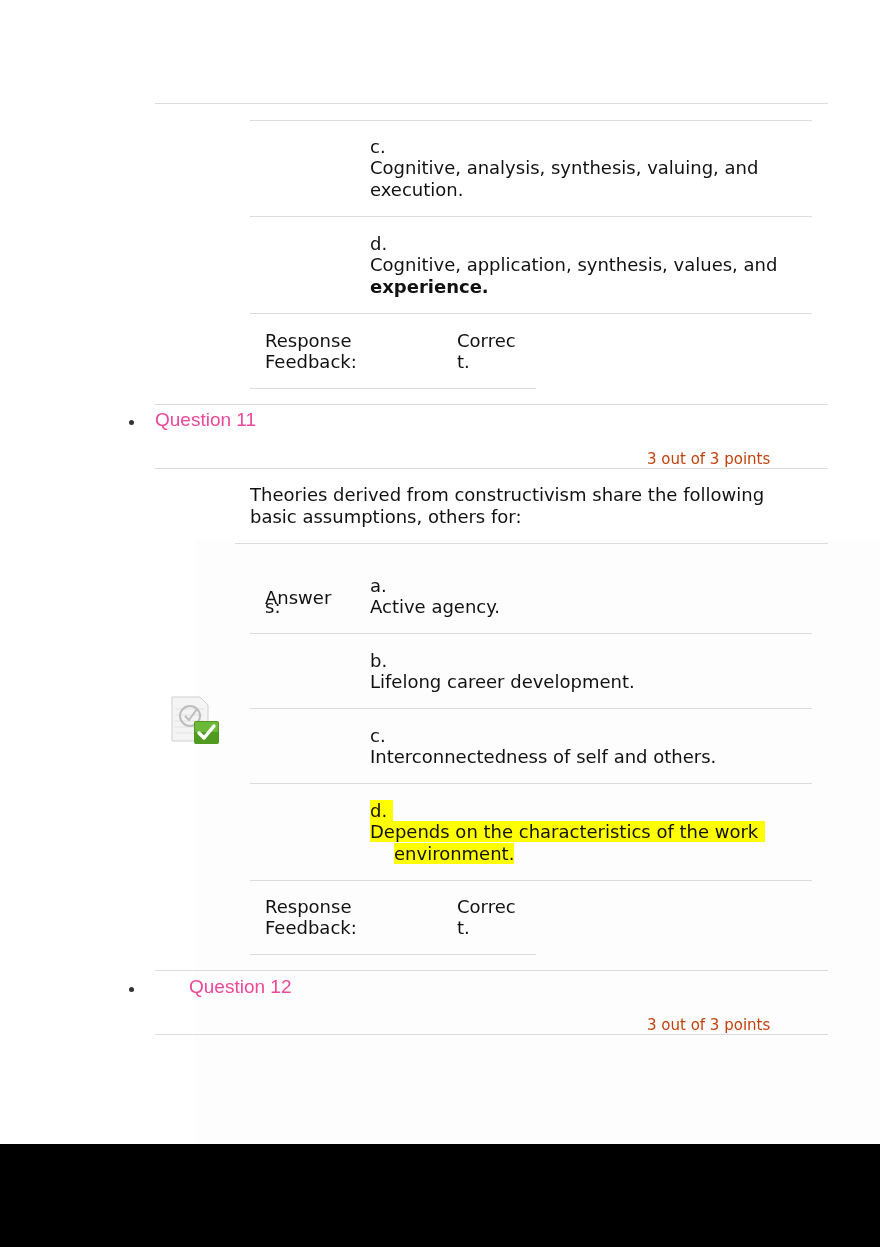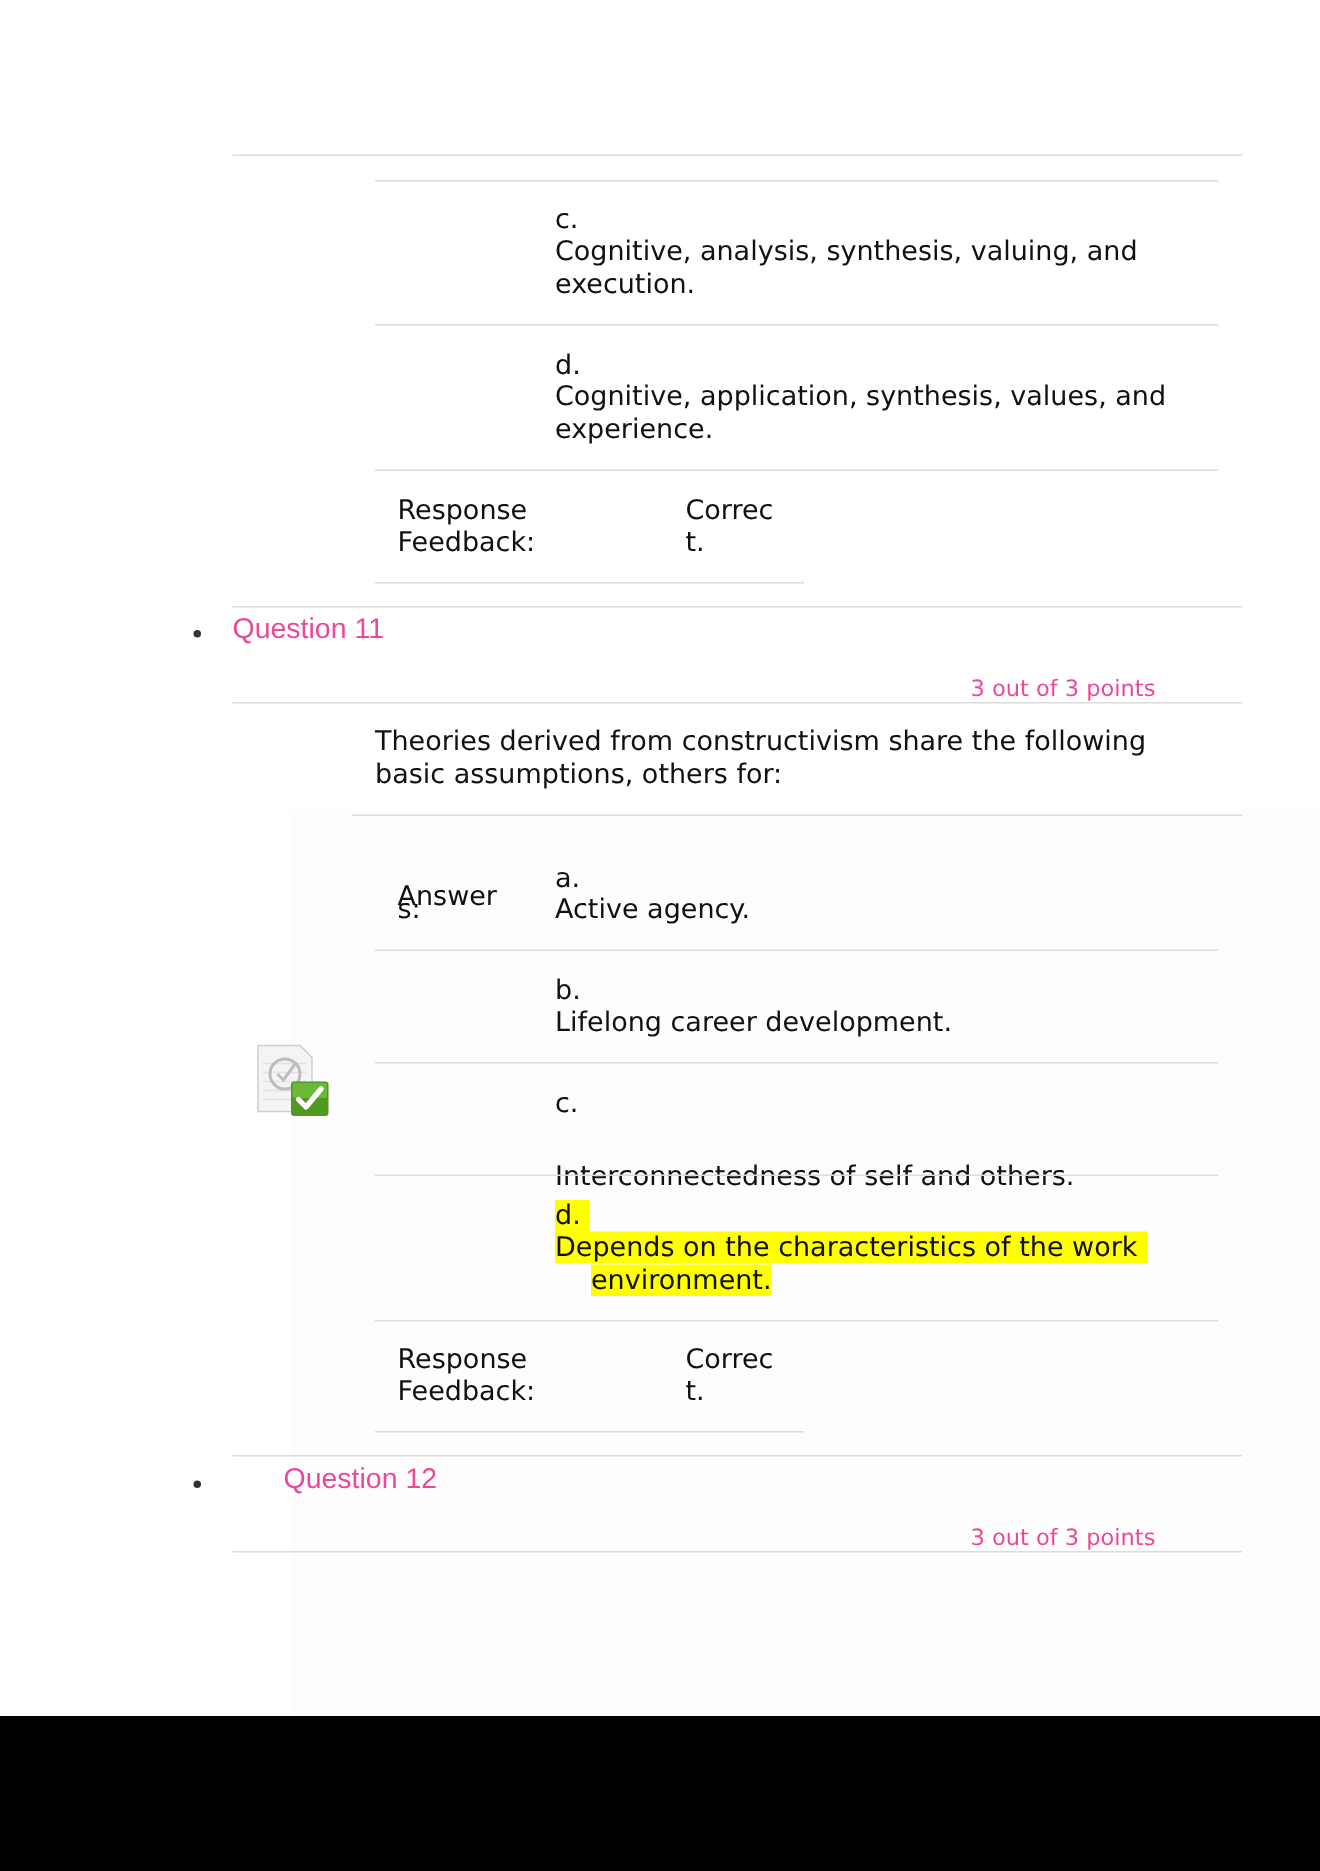--- a/index.html
+++ b/index.html
@@ -2,21 +2,21 @@
 <html><head>
 <meta charset="utf-8">
 <style>
   html, body { margin:0; padding:0; }
   body { width:880px; height:1247px; background:#ffffff; position:relative; overflow:hidden;
          font-family:"DejaVu Sans", sans-serif; color:#111; }
   .abs { position:absolute; }
   .hr { position:absolute; height:1px; background:#dcdcdc; }
   .t { position:absolute; font-size:18px; line-height:22px; font-family:"DejaVu Sans", sans-serif; color:#111; }
   .q { position:absolute; font-size:19px; line-height:22px; font-family:"Liberation Sans", sans-serif; color:#ec4899; }
-  .pts { position:absolute; font-size:15px; line-height:18px; font-family:"DejaVu Sans", sans-serif; color:#ec4899;text-align:center; }
+  .pts { position:absolute; font-size:15px; line-height:18px; font-family:"DejaVu Sans", sans-serif; color:#c2410c;text-align:center; }
   .bullet { position:absolute; width:5px; height:5px; border-radius:50%; background:#333; }
   .hl { background:#ffff00; }
   .footer { position:absolute; left:0; top:1144px; width:880px; height:103px; background:#000; }
   .shade { position:absolute; left:195px; top:540px; width:685px; height:604px; background:#fdfdfd; }
 </style>
 </head>
 <body>
 
 <div class="shade"></div>
 
@@ -26,21 +26,21 @@
 <div>
   <div class="t" style="left:370px; top:136px;">c.</div>
   <div class="t" style="left:370px; top:157px;text-align:center;">Cognitive, analysis, synthesis, valuing, and</div>
   <div class="t" style="left:370px; top:179px;">execution.</div>
 </div>
 <div class="hr" style="left:250px; top:216px; width:562px;"></div>
 
 <div>
   <div class="t" style="left:370px; top:233px;">d.</div>
   <div class="t" style="left:370px; top:254px;">Cognitive, application, synthesis, values, and</div>
-  <div class="t" style="left:370px; top:276px;">experience.</div>
+  <div class="t" style="left:370px; top:276px;font-weight:bold;">experience.</div>
 </div>
 <div class="hr" style="left:250px; top:313px; width:562px;"></div>
 
 <div>
   <div class="t" style="left:265px; top:330px;">Response</div>
   <div class="t" style="left:265px; top:351px;">Feedback:</div>
   <div class="t" style="left:457px; top:330px;">Correc</div>
   <div class="t" style="left:457px; top:351px;">t.</div>
 </div>
 <div class="hr" style="left:250px; top:388px; width:286px;"></div>
@@ -81,21 +81,21 @@
     <circle cx="20" cy="21" r="10" fill="none" stroke="#bdbdbd" stroke-width="2"></circle>
     <path d="M15 21 L19 25 L27 14" fill="none" stroke="#bdbdbd" stroke-width="2"></path>
     <rect x="24" y="26" width="25" height="23" rx="2" fill="#4f9a1f"></rect>
     <rect x="25" y="27" width="23" height="10" rx="1" fill="#6cb93a"></rect>
     <path d="M29 38 L34 43 L44 31" fill="none" stroke="#ffffff" stroke-width="3.5" stroke-linecap="round" stroke-linejoin="round"></path>
   </svg>
 </div>
 
 <div>
   <div class="t" style="left:370px; top:725px;">c.</div>
-  <div class="t" style="left:370px; top:746px;margin-top:28px;">Interconnectedness of self and others.</div>
+  <div class="t" style="left:370px; top:746px;">Interconnectedness of self and others.</div>
 </div>
 <div class="hr" style="left:250px; top:783px; width:562px;"></div>
 
 <div>
   <div class="t" style="left:370px; top:800px;"><span class="hl" style="padding-right:6px;">d.</span></div>
   <div class="t" style="left:370px; top:821px;text-align:center;"><span class="hl" style="padding-right:7px;">Depends on the characteristics of the work</span></div>
   <div class="t" style="left:370px; top:843px;padding-left:24px;"><span class="hl">environment.</span></div>
 </div>
 <div class="hr" style="left:250px; top:880px; width:562px;"></div>
 

